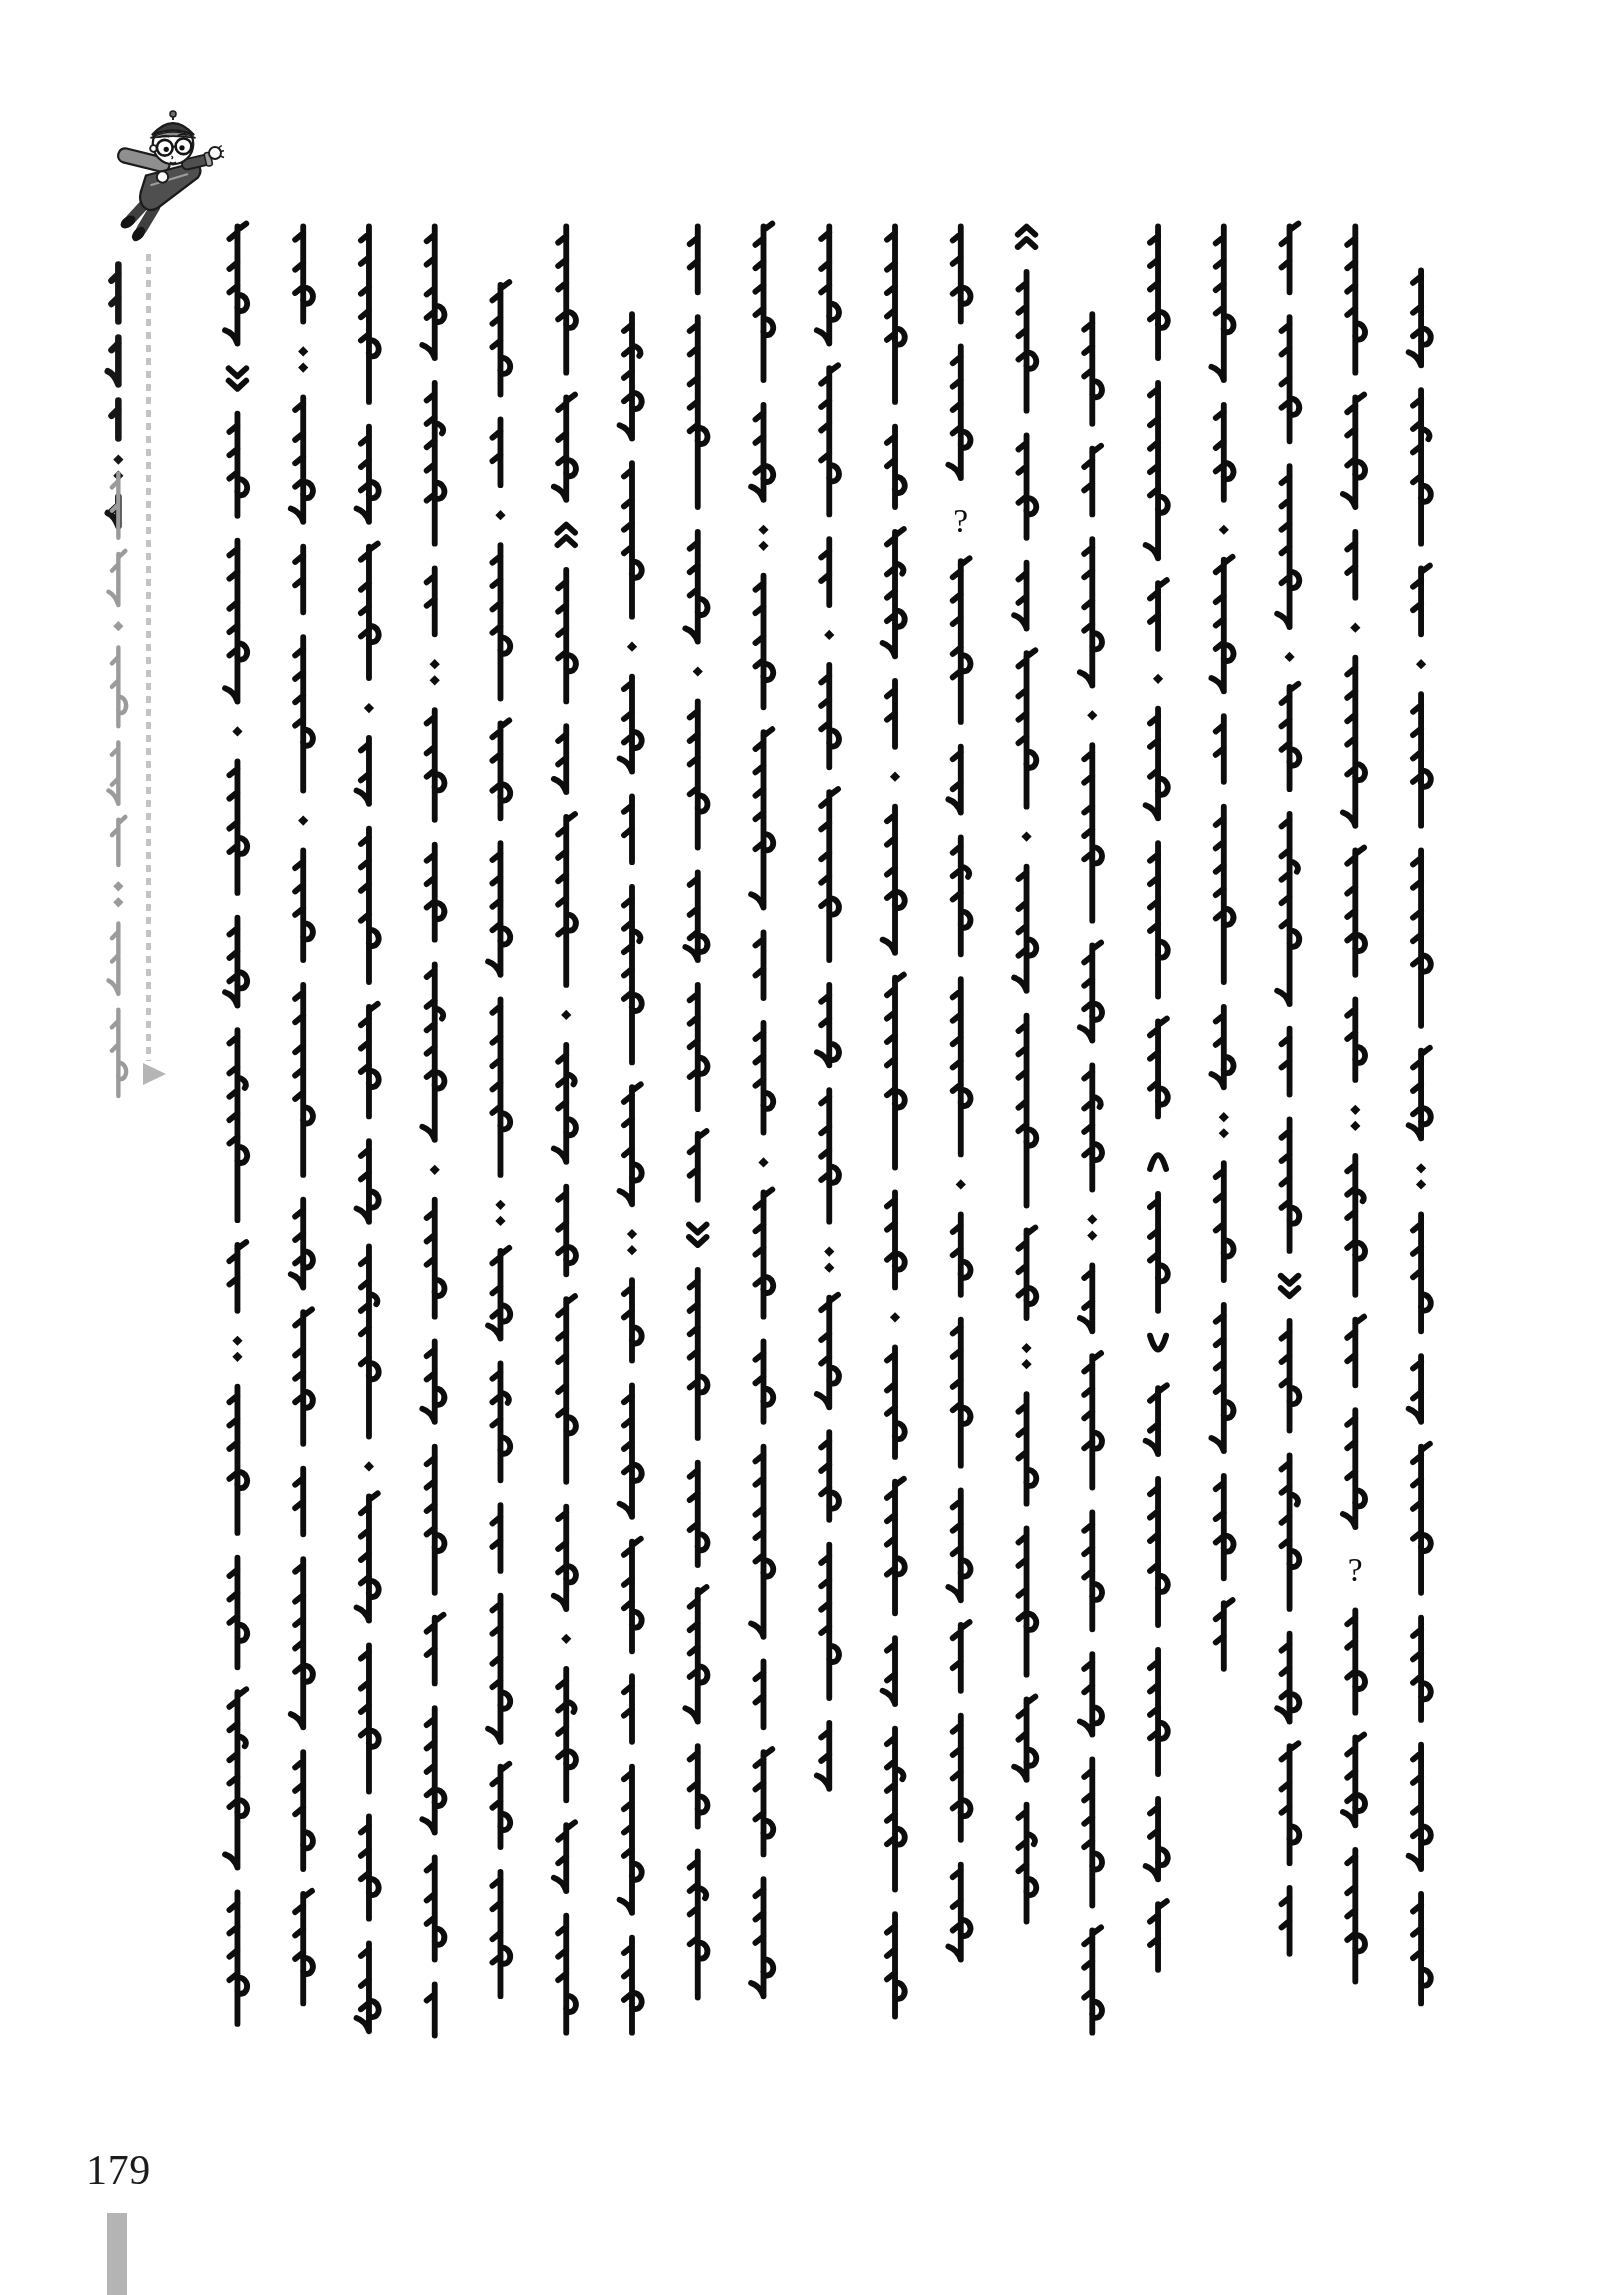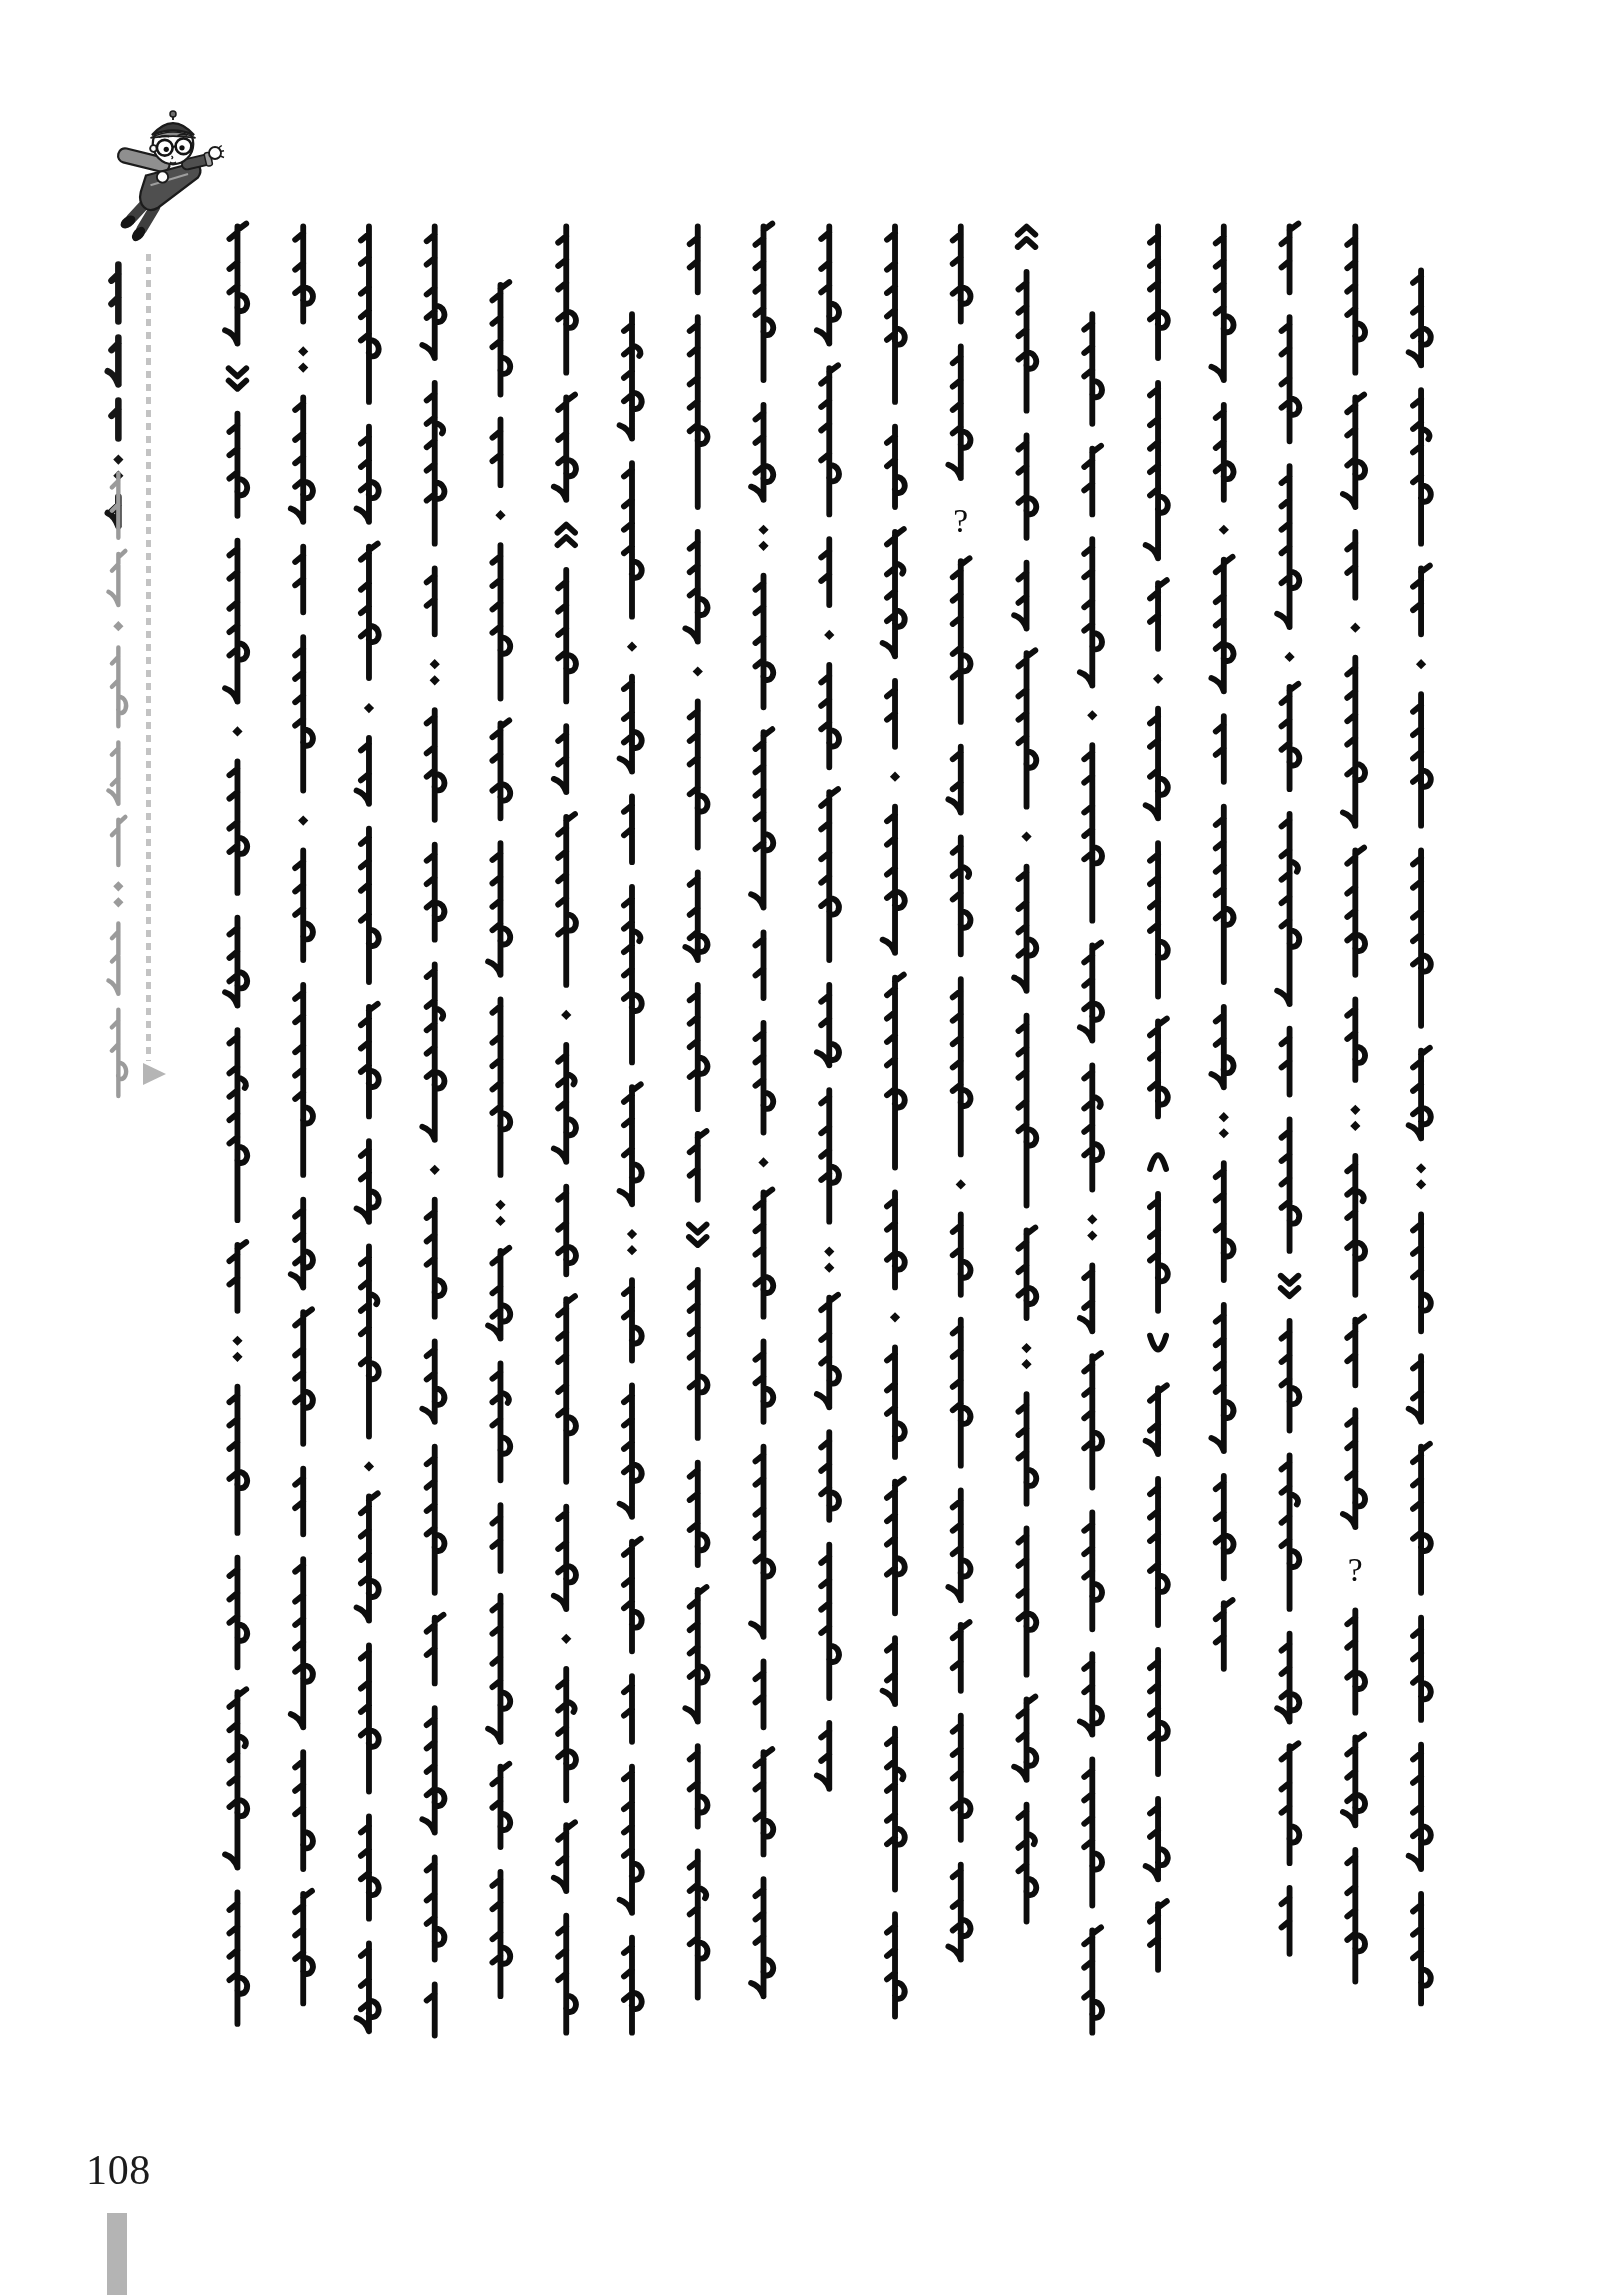--- a/index.html
+++ b/index.html
@@ -403,15 +403,15 @@
       <path d="M162 850 l7 7 -7 7 -7 -7 z" class="gray-f"></path>
       <path d="M0 0 V108 M0 13 L-8.8 22 M0 45 L-8.8 54 M0 67 C 10.4 68 12 79 9.600000000000001 85 C 6.4 92 -2 91 0 83" transform="translate(162 886)" class="gray"></path>
       <path d="M0 0 V84 M0 8 L-8.8 17 M0 49 L-8.8 58 M0 84 Q-5 70 -13.600000000000001 66" transform="translate(162 1016)" class="gray"></path>
       <path d="M0 0 V62 M0 12 L-8.8 21 M0 5 L9.600000000000001 -4" transform="translate(162 1122)" class="gray"></path>
       <path d="M162 1206 l7 7 -7 7 -7 -7 z M162 1228 l7 7 -7 7 -7 -7 z" class="gray-f"></path>
       <path d="M0 0 V96 M0 11 L-8.8 20 M0 43 L-8.8 52 M0 96 Q-5 82 -13.600000000000001 78" transform="translate(162 1264)" class="gray"></path>
       <path d="M0 0 V118 M0 15 L-8.8 24 M0 47 L-8.8 56 M0 72 C 10.4 73 12 84 9.600000000000001 90 C 6.4 97 -2 96 0 88" transform="translate(162 1382)" class="gray"></path>
     </g>
   </svg>
 
-<div id="page-number" class="abs">108</div>
+<div id="page-number" class="abs">179</div>
 <div id="edge-bar" class="abs"></div>
 
 
 </body></html>

